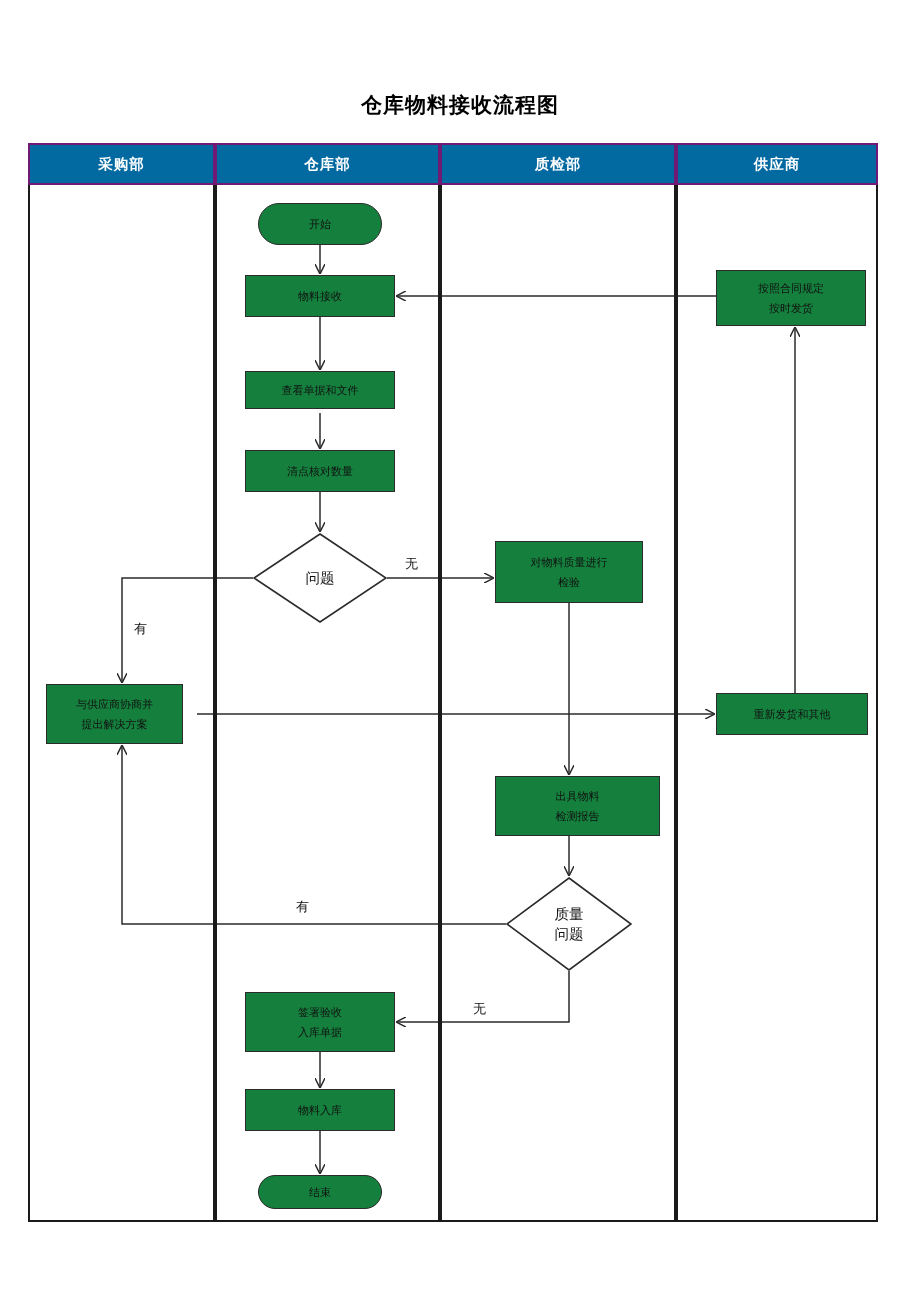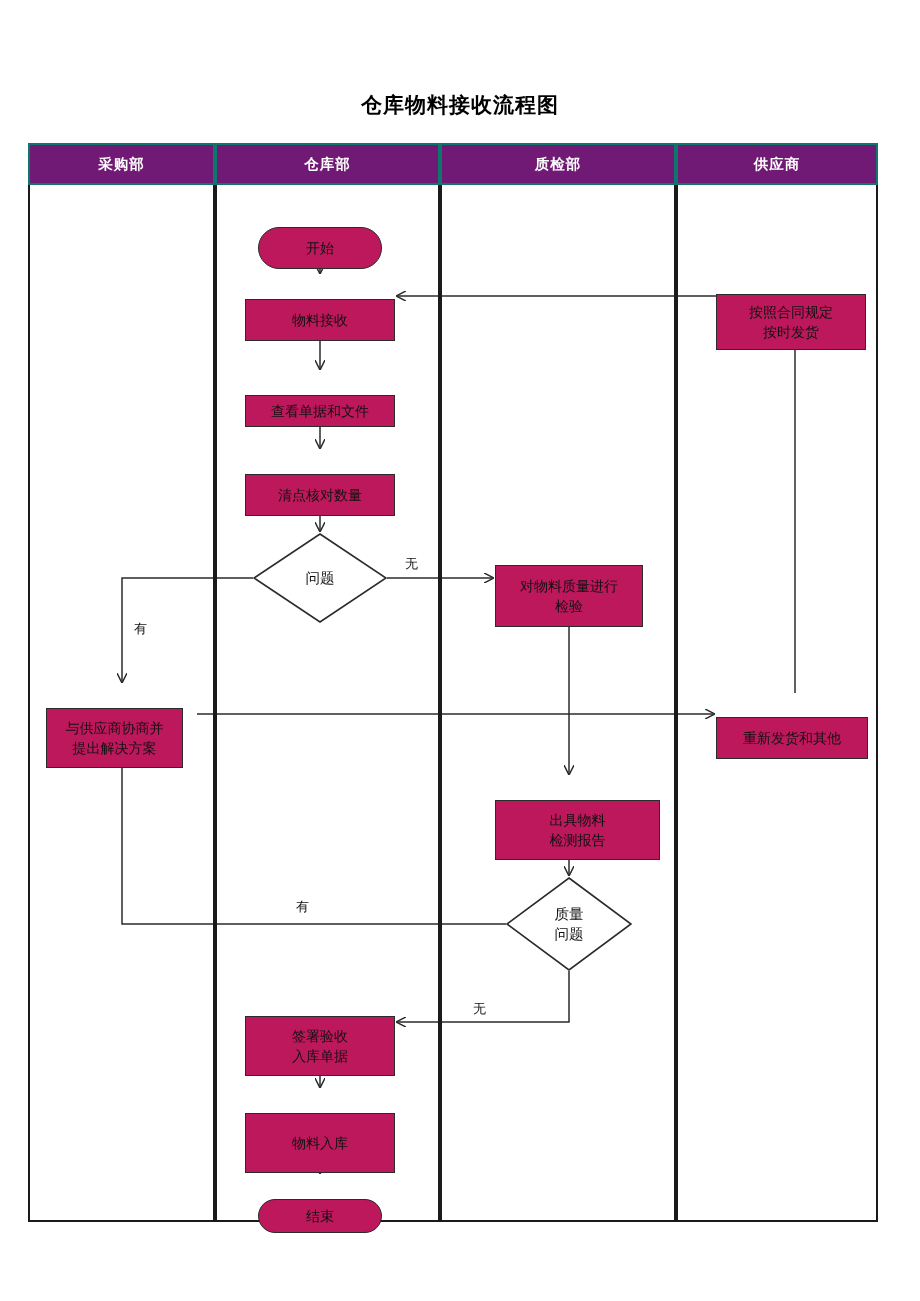--- a/index.html
+++ b/index.html
@@ -30,22 +30,22 @@
     font-weight: bold;
     color: #000000;
     letter-spacing: 1px;
     line-height: 40px;
   }
   
   .lane-header {
     position: absolute;
     top: 143px;
     height: 42px;
-    background: #701a75;
-    border: 2px solid #0f766e;
+    background: #0369a1;
+    border: 2px solid #701a75;
     box-sizing: border-box;
     color: #ffffff;
     font-size: 14.5px;
     font-weight: bold;
     display: flex;
     align-items: center;
     justify-content: center;
     letter-spacing: 1px;
   }
   .lane-body {
@@ -55,31 +55,30 @@
     border-left: 2px solid #1a1a1a;
     border-right: 2px solid #1a1a1a;
     border-bottom: 2px solid #1a1a1a;
     box-sizing: border-box;
     background: transparent;
   }
   
   .node {
     position: absolute;
     box-sizing: border-box;
-    background: #be185d;
+    background: #15803d;
     border: 1.6px solid #2b2b2b;
     display: flex;
     align-items: center;
     justify-content: center;
     text-align: center;
-    font-size: 14px;
+    font-size: 11px;
     color: #111111;
     line-height: 20px;
     z-index: 5;
-    margin-top: 24px;
   }
   .node.terminator {
     border-radius: 26px;
   }
   .node .txt { display: block; padding: 0 4px; }
   .diamond-wrap {
     position: absolute;
     z-index: 5;
   }
   .diamond-wrap svg { display: block; }
@@ -169,21 +168,21 @@
 <div class="lane-body" style="left:676px; width:202px;"></div>
 
 <div class="node terminator" style="left:258px; top:203px; width:124px; height:42px;">
   <span class="txt">开始</span>
 </div>
 
 <div class="node" style="left:245px; top:275px; width:150px; height:42px;">
   <span class="txt">物料接收</span>
 </div>
 
-<div class="node" style="left:245px; top:371px; width:150px; height:32px;">
+<div class="node" style="left:245px; top:371px; width:150px; height:38px;">
   <span class="txt">查看单据和文件</span>
 </div>
 
 <div class="node" style="left:245px; top:450px; width:150px; height:42px;">
   <span class="txt">清点核对数量</span>
 </div>
 
 <div class="diamond-wrap" style="left:253px; top:533px; width:134px; height:90px;">
   <svg width="134" height="90" viewBox="0 0 134 90" xmlns="http://www.w3.org/2000/svg">
     <polygon points="67,1 133,45 67,89 1,45" fill="#ffffff" stroke="#2b2b2b" stroke-width="1.6"></polygon>
@@ -212,21 +211,21 @@
   </svg>
   <div class="diamond-label" style="white-space:pre-line;">质量
 问题</div>
 </div>
 
 <div class="node" style="left:245px; top:992px; width:150px; height:60px;">
   <span class="txt" style="white-space:pre-line;">签署验收
 入库单据</span>
 </div>
 
-<div class="node" style="left:245px; top:1089px; width:150px; height:60px;">
+<div class="node" style="left:245px; top:1089px; width:150px; height:42px;">
   <span class="txt">物料入库</span>
 </div>
 
 <div class="node terminator" style="left:258px; top:1175px; width:124px; height:34px;">
   <span class="txt">结束</span>
 </div>
 
 <div class="node" style="left:716px; top:270px; width:150px; height:56px;text-align:center;">
   <span class="txt" style="white-space:pre-line;">按照合同规定
 按时发货</span>

